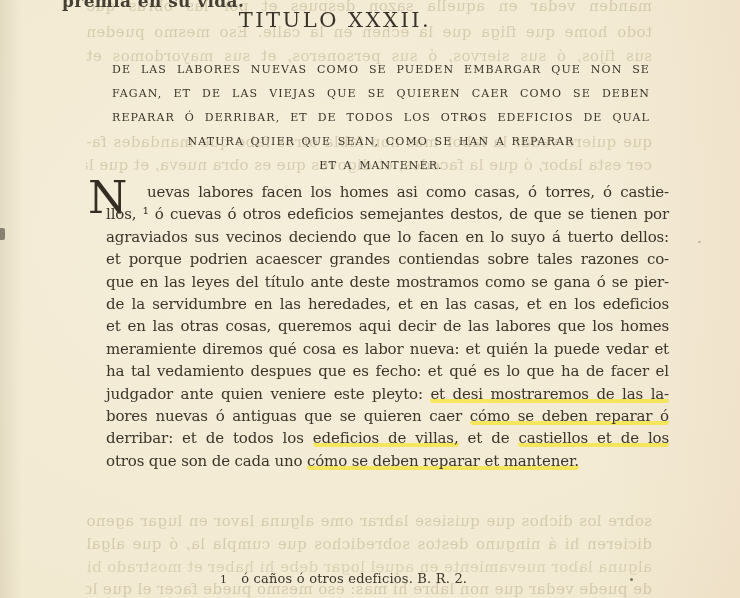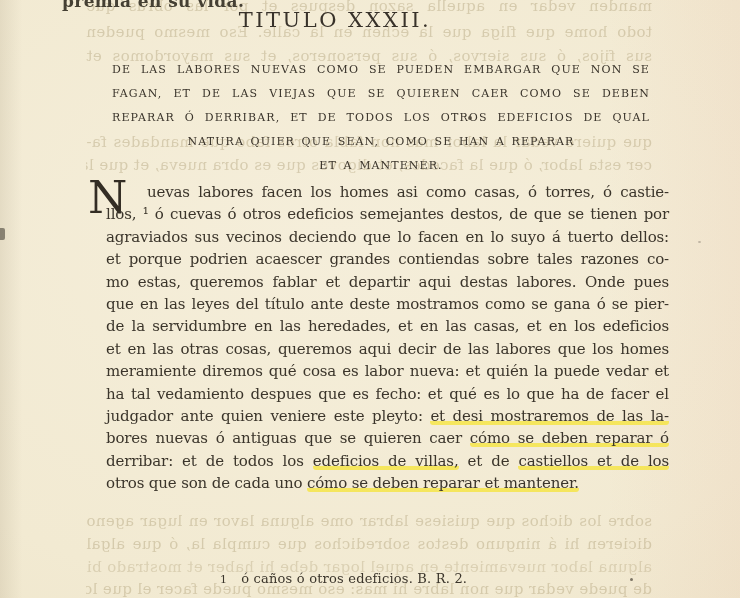--- a/index.html
+++ b/index.html
@@ -91,21 +91,20 @@
       <div class="ep-line">ET A MANTENER.</div>
     </div>
 
   <div class="dropcap">N</div>
 
   <div class="bodytext">
       <div class="body-line">uevas labores facen los homes asi como casas, ó torres, ó castie-</div>
       <div class="body-line">llos, ¹ ó cuevas ó otros edeficios semejantes destos, de que se tienen por</div>
       <div class="body-line">agraviados sus vecinos deciendo que lo facen en lo suyo á tuerto dellos:</div>
       <div class="body-line">et porque podrien acaescer grandes contiendas sobre tales razones co-</div>
-      <div class="body-line">mo estas, queremos fablar et departir aqui destas labores. Onde pues</div>
       <div class="body-line">que en las leyes del título ante deste mostramos como se gana ó se pier-</div>
       <div class="body-line">de la servidumbre en las heredades, et en las casas, et en los edeficios</div>
       <div class="body-line">et en las otras cosas, queremos aqui decir de las labores que los homes</div>
       <div class="body-line">meramiente diremos qué cosa es labor nueva: et quién la puede vedar et</div>
       <div class="body-line">ha tal vedamiento despues que es fecho: et qué es lo que ha de facer el</div>
       <div class="body-line">judgador ante quien veniere este pleyto: <span class="hl">et desi mostraremos de las la-</span></div>
       <div class="body-line">bores nuevas ó antiguas que se quieren caer <span class="hl">cómo se deben reparar ó</span></div>
       <div class="body-line">derribar: et de todos los <span class="hl">edeficios de villas,</span> et de <span class="hl">castiellos et de los</span></div>
       <div class="body-line">otros que son de cada uno <span class="hl">cómo se deben reparar et mantener.</span></div>
     </div>

